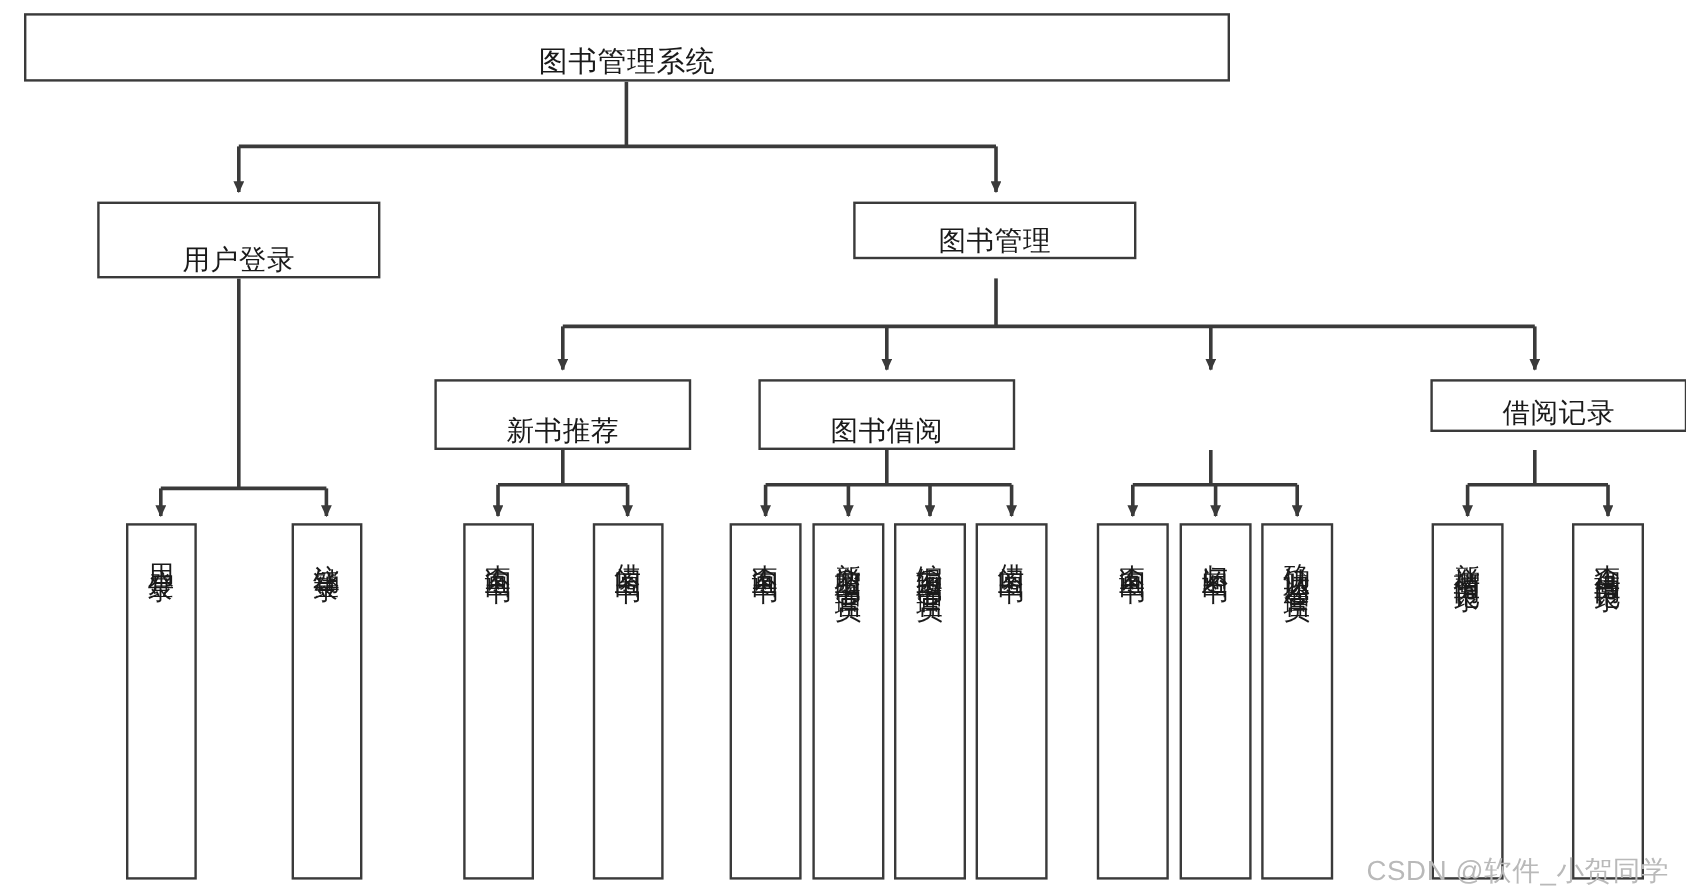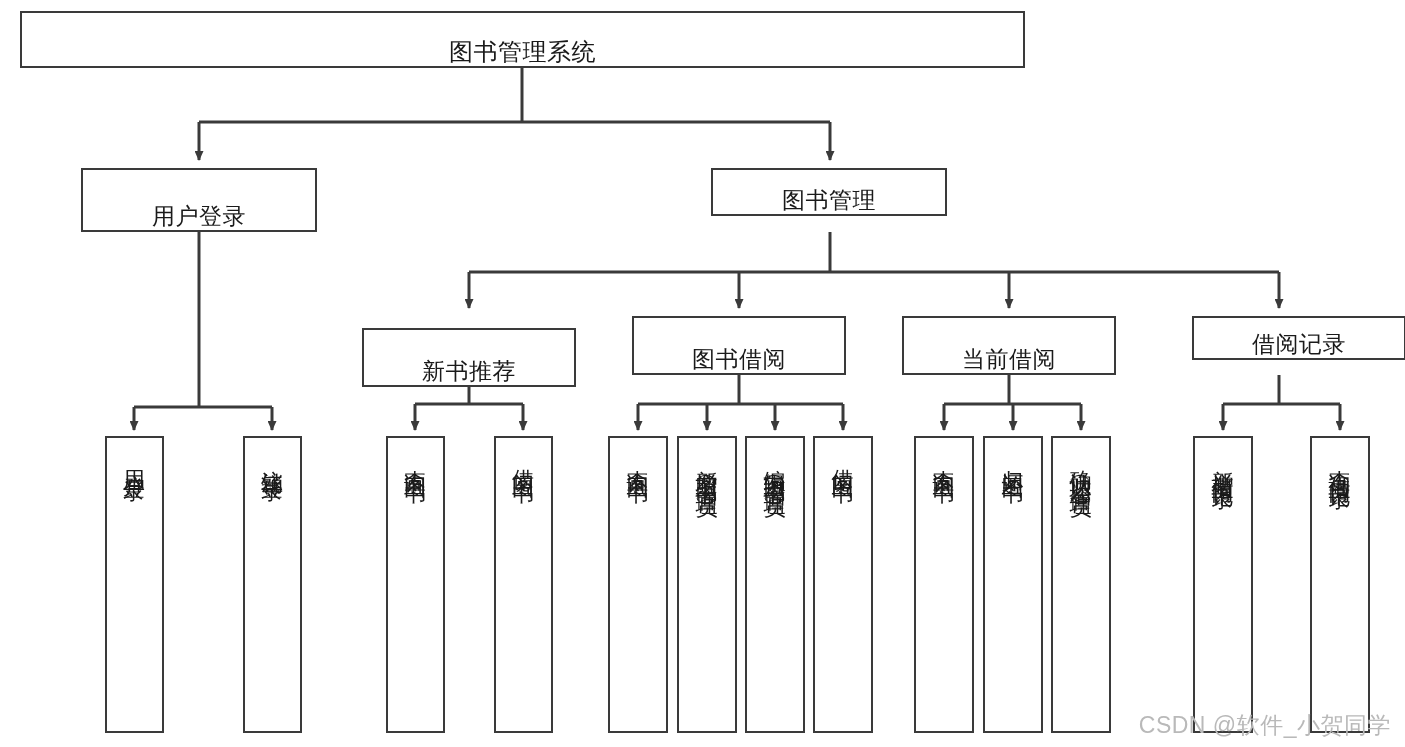--- a/index.html
+++ b/index.html
@@ -149,29 +149,26 @@
     <span class="node-label">图书管理系统</span>
   </div>
 
   <div class="node horiz" style="left:81px; top:168px; width:236px; height:64px;">
     <span class="node-label">用户登录</span>
   </div>
   <div class="node horiz" style="left:711px; top:168px; width:236px; height:48px;">
     <span class="node-label">图书管理</span>
   </div>
 
-  <div class="node horiz" style="left:362px; top:316px; width:214px; height:59px;margin-top:12px;">
+  <div class="node horiz" style="left:362px; top:316px; width:214px; height:59px;">
     <span class="node-label">新书推荐</span>
   </div>
   <div class="node horiz" style="left:632px; top:316px; width:214px; height:59px;">
     <span class="node-label">图书借阅</span>
   </div>
-  <div class="node horiz" style="left:902px; top:316px; width:214px; height:59px;">
-    <span class="node-label">当前借阅</span>
-  </div>
   <div class="node horiz" style="left:1172px; top:316px; width:214px; height:44px;margin-left:20px;">
     <span class="node-label">借阅记录</span>
   </div>
 
   <div class="node vert" style="left:105px; top:436px; width:59px; height:297px;">
     <span class="node-label">用户登录</span>
   </div>
   <div class="node vert" style="left:243px; top:436px; width:59px; height:297px;">
     <span class="node-label">注销登录</span>
   </div>

